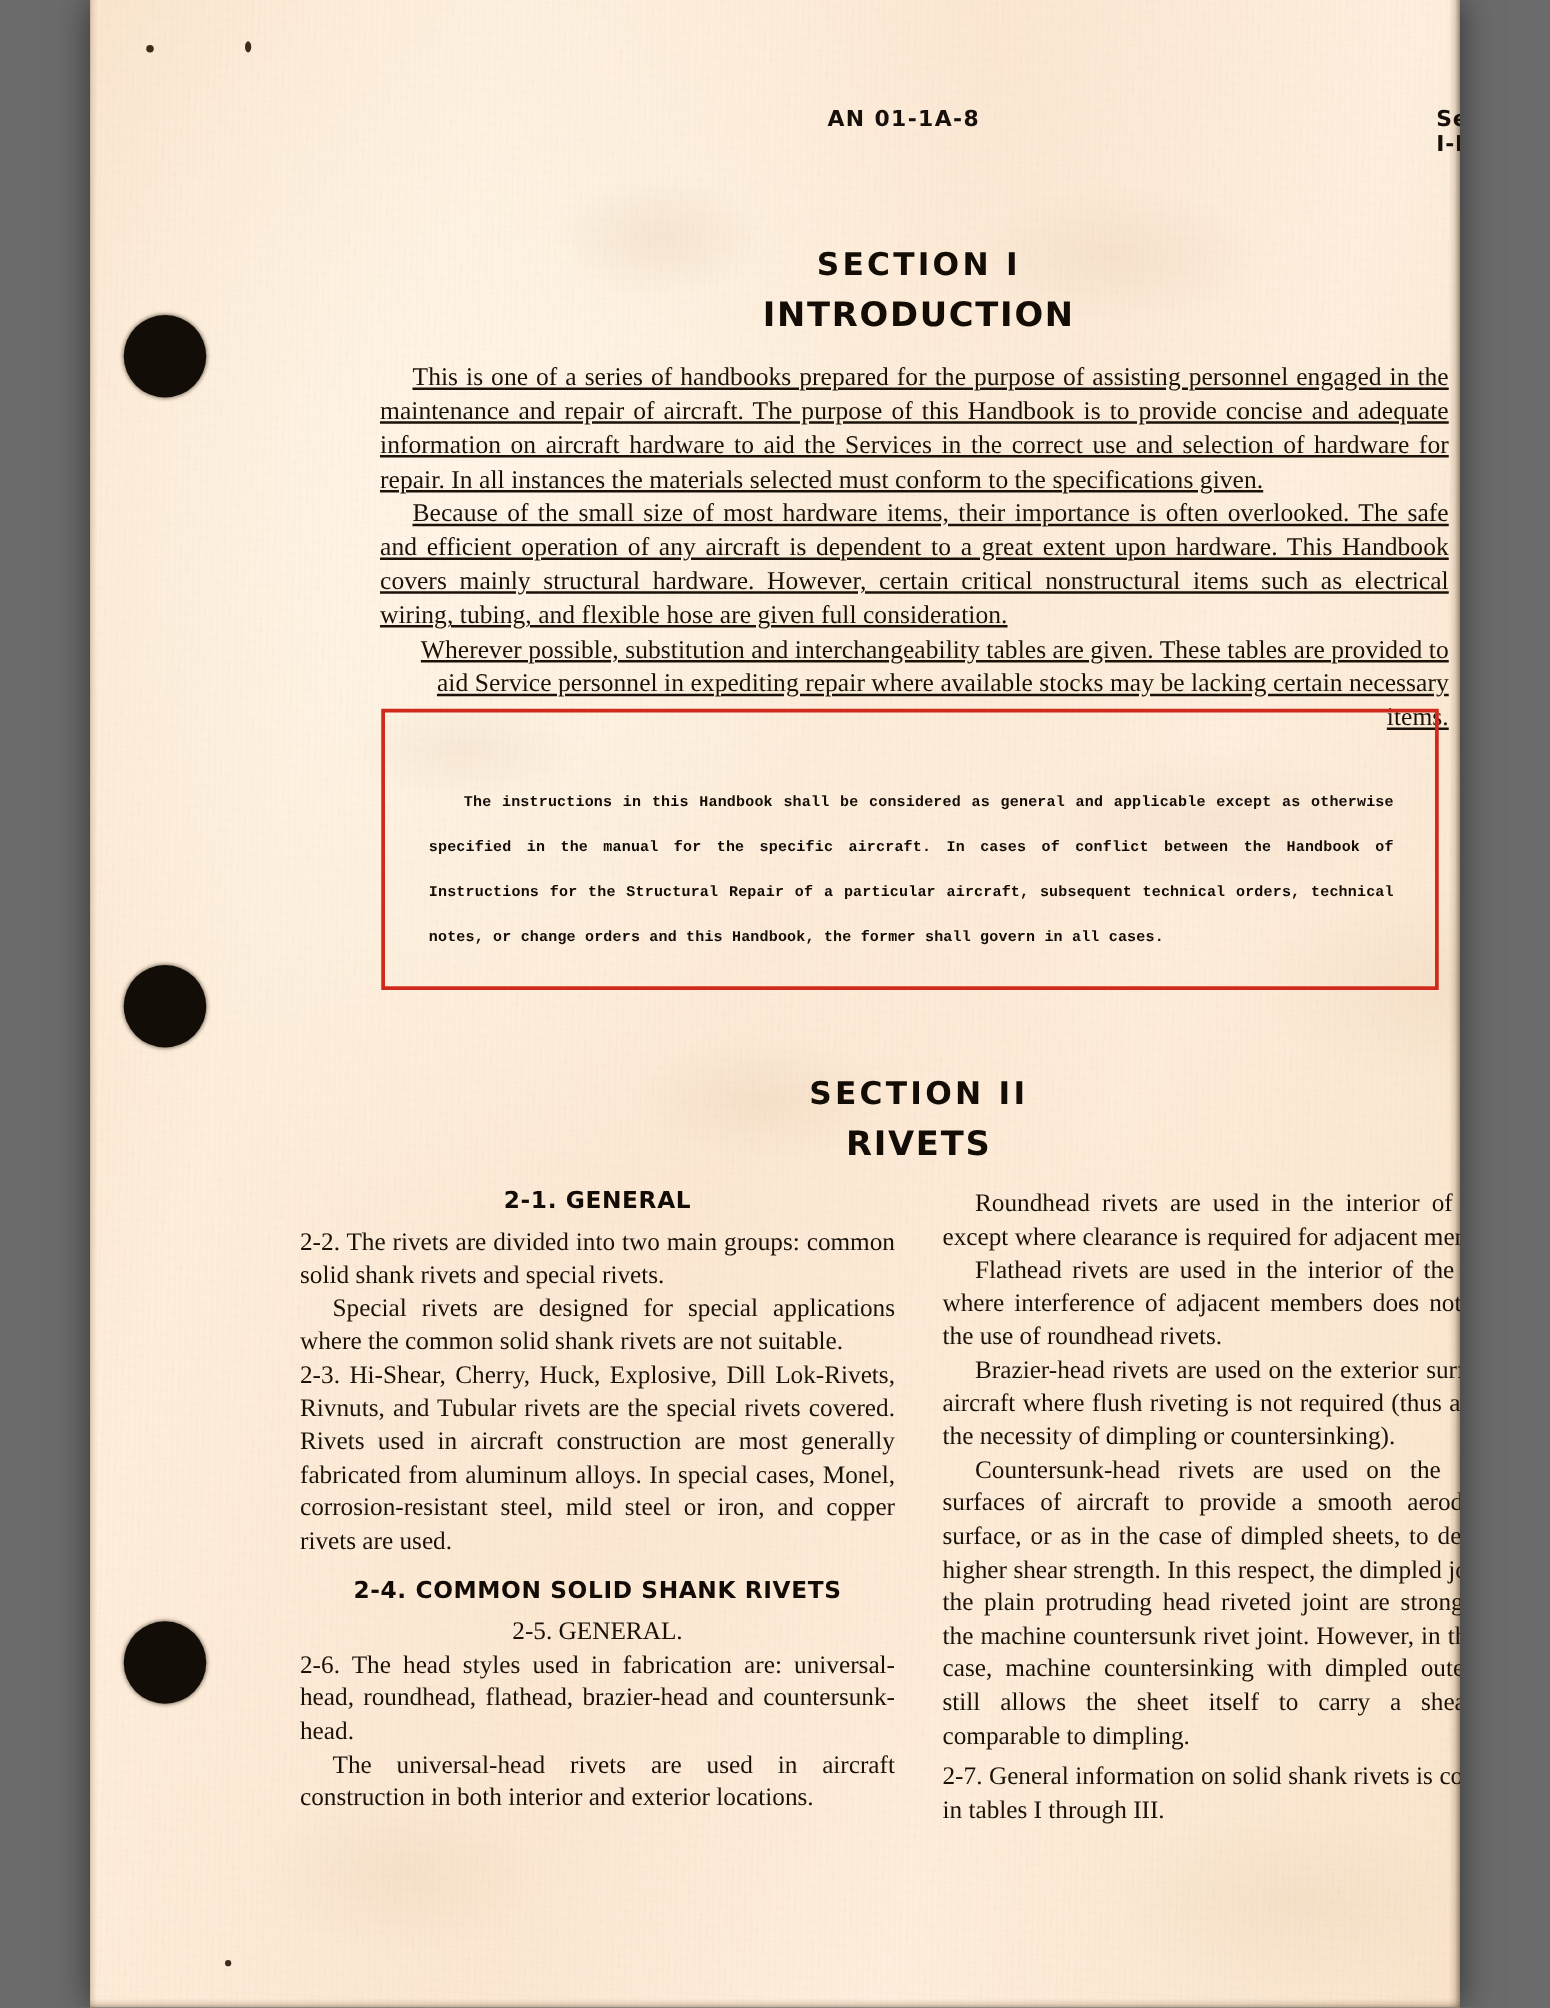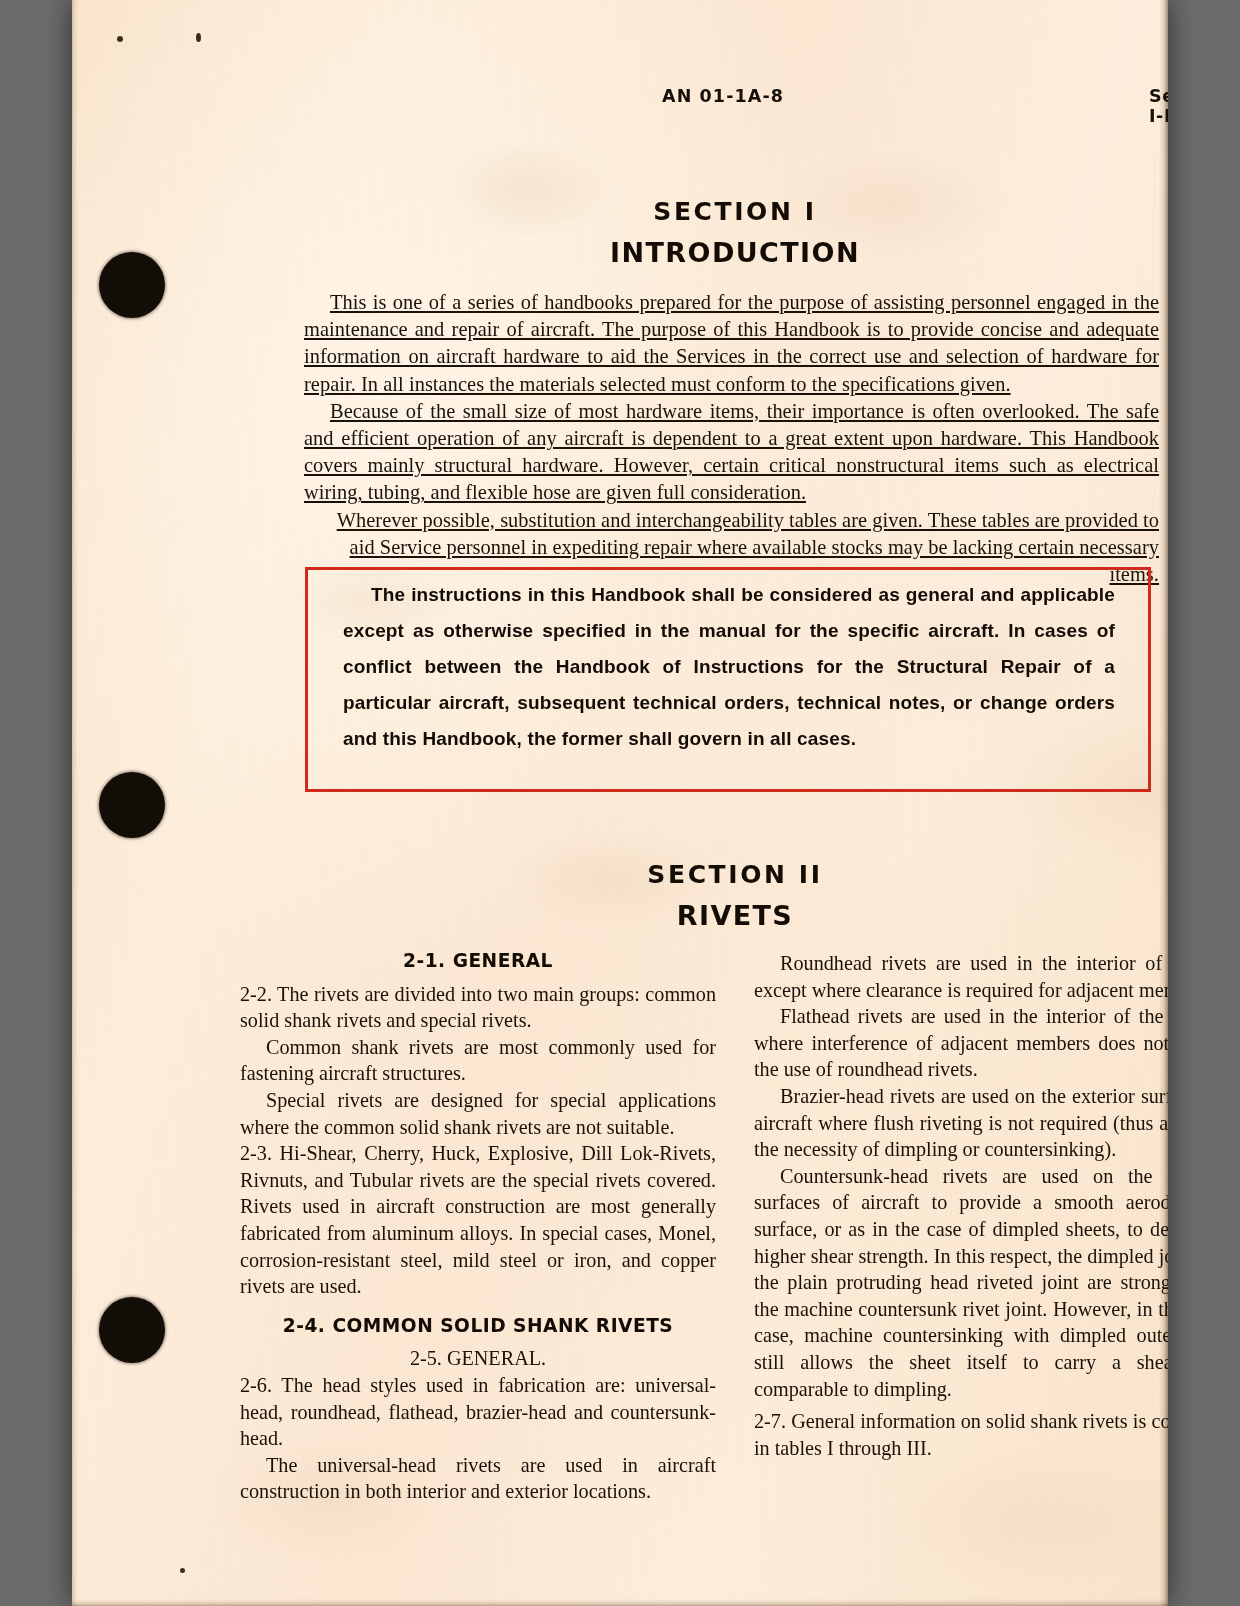--- a/index.html
+++ b/index.html
@@ -147,25 +147,25 @@
     left: 65px;
     top: 567px;
     width: 846px;
     height: 225px;
     border: 3px solid #d02a1c;
     box-sizing: border-box;
   }
   .warnbox-text {
     position: absolute;
     left: 103px;
-    top: 577px;
+    top: 624px;
     width: 772px;
-    font-family: Liberation Sans, sans-serif;
-    font-weight: bold;
-    font-size: 19px;
+    font-family: Liberation Mono, monospace;
+    font-weight: bold;
+    font-size: 12px;
     line-height: 36px;
     letter-spacing: .15px;
     color: #130c06;
     text-align: justify;
     text-justify: inter-word;
   }
   .warnbox-text p { margin: 0; text-indent: 28px; }
 
   #section-2-head { position: absolute; left: 0; top: 860px; width: 990px; }
   #section-2-head .sec-title { margin-top: 11px; }
@@ -259,21 +259,20 @@
       <div class="sec-num">SECTION II</div>
       <div class="sec-title">RIVETS</div>
     </div>
 
     <div class="cols">
 
       <div class="col col-left">
         <h3>2-1. GENERAL</h3>
         <div class="gap-sm"></div>
         <p class="noindent">2-2. The rivets are divided into two main groups: common solid shank rivets and special rivets.</p>
-        <p class="indent">Common shank rivets are most commonly used for fastening aircraft structures.</p>
         <p class="indent">Special rivets are designed for special applications where the common solid shank rivets are not suitable.</p>
         <p class="noindent">2-3. Hi-Shear, Cherry, Huck, Explosive, Dill Lok-Rivets, Rivnuts, and Tubular rivets are the special rivets covered. Rivets used in aircraft construction are most generally fabricated from aluminum alloys. In special cases, Monel, corrosion-resistant steel, mild steel or iron, and copper rivets are used.</p>
         <div class="gap-md"></div>
         <h3>2-4. COMMON SOLID SHANK RIVETS</h3>
         <div class="gap-sm"></div>
         <p class="noindent flush">2-5. GENERAL.</p>
         <p class="noindent">2-6. The head styles used in fabrication are: universal-head, roundhead, flathead, brazier-head and countersunk-head.</p>
         <p class="indent">The universal-head rivets are used in aircraft construction in both interior and exterior locations.</p>
       </div>
 

